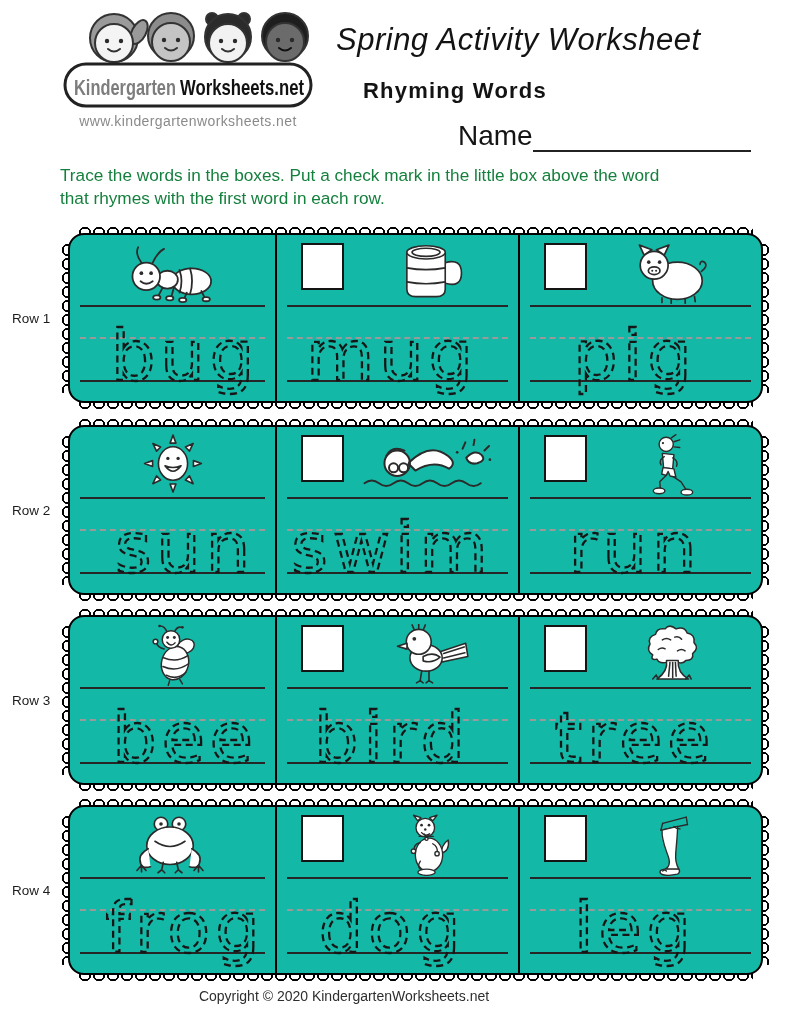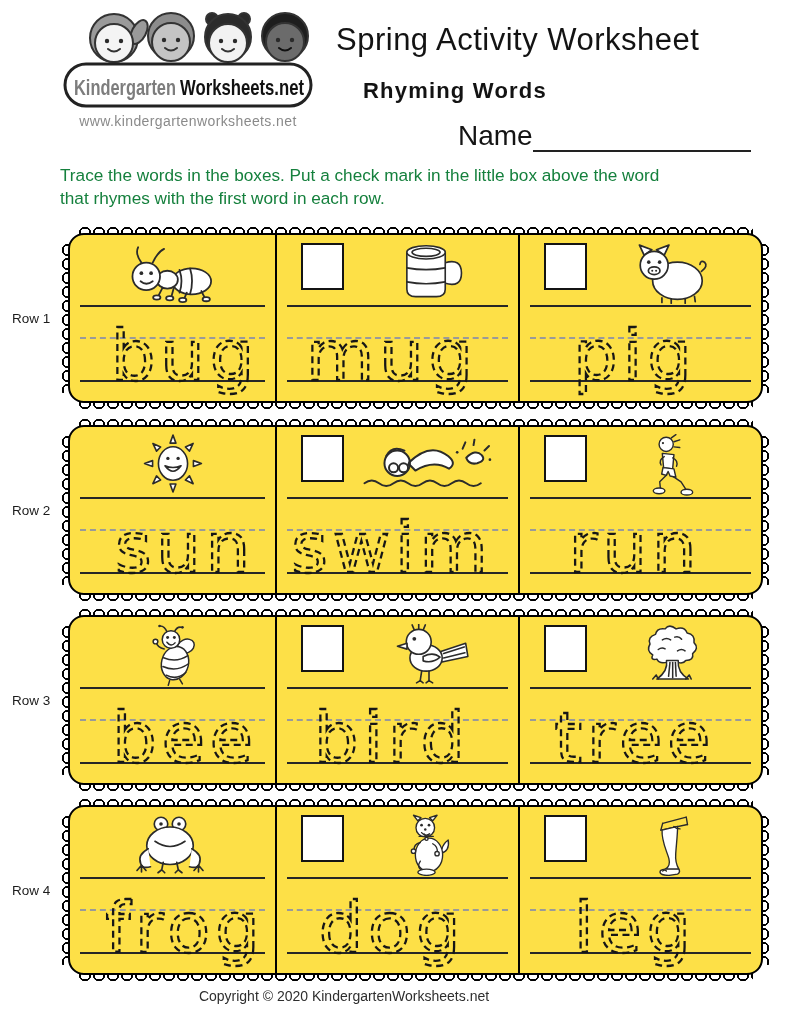--- a/index.html
+++ b/index.html
@@ -13,21 +13,21 @@
   .logo .banner{fill:#fff;stroke:#222;stroke-width:3px;}
   .logo text{font-family:"Liberation Sans",sans-serif;font-weight:bold;font-size:22px;}
   .brand-gray{fill:#7d7d7d;}
   .brand-black{fill:#111;}
   .head{stroke:#333;stroke-width:2px;}
   .smile{fill:none;stroke:#333;stroke-width:2px;stroke-linecap:round;}
   .website{
     position:absolute;left:62px;top:113px;width:252px;text-align:center;
     font-size:14px;color:#8a8a8a;letter-spacing:.4px;
   }
-  .title{position:absolute;left:336px;top:22px;font-size:31px;font-weight:400;color:#131313;letter-spacing:.5px;}
+  .title{position:absolute;left:336px;top:22px;font-size:31px;font-weight:400;color:#131313;letter-spacing:.5px;font-style:italic;}
   .subtitle{position:absolute;left:363px;top:78px;font-size:22px;font-weight:700;letter-spacing:1.2px;color:#131313;}
   .name-row{position:absolute;left:458px;top:118px;display:flex;align-items:flex-end;justify-content:center;}
   .name-label{font-size:28px;color:#141414;}
   .name-line{display:inline-block;width:218px;height:32px;border-bottom:2.5px solid #222;}
   .instructions{
     position:absolute;left:60px;top:164px;width:716px;
     font-size:17.2px;line-height:1.33;color:#15803d;white-space:pre-line;
   }
   
   .row-wrap{position:absolute;left:68px;width:695px;height:170px;}
@@ -40,21 +40,21 @@
     left:10px;right:10px;height:14px;background-repeat:repeat-x;background-size:14px 14px;
     background-image:radial-gradient(circle at 7px 7px,#fff 4.3px,#000 4.5px,#000 6px,transparent 6.4px);
   }
   .sc-t{top:-7px;} .sc-b{bottom:-7px;}
   .sc-l,.sc-r{
     top:10px;bottom:10px;width:14px;background-repeat:repeat-y;background-size:14px 14px;
     background-image:radial-gradient(circle at 7px 7px,#fff 4.3px,#000 4.5px,#000 6px,transparent 6.4px);
   }
   .sc-l{left:-7px;} .sc-r{right:-7px;}
   .row-inner{
-    position:absolute;inset:0;background:#fde047;border:2.5px solid #000;border-radius:16px;
+    position:absolute;inset:0;background:#14b8a6;border:2.5px solid #000;border-radius:16px;
     display:flex;overflow:hidden;text-decoration:underline;
   }
   .cell{position:relative;flex:1;}
   .cell + .cell{border-left:2.5px solid #000;padding-left:36px;}
   .pic{position:absolute;left:0;right:0;top:3px;height:66px;display:flex;align-items:flex-end;justify-content:center;}
   .cell.has-box .pic{left:66px;right:4px;}
   .checkbox{position:absolute;left:24px;top:8px;width:39px;height:43px;border:2.5px solid #141414;background:#fff;}
   .line1{position:absolute;left:10px;right:10px;top:70px;border-top:2.5px solid #262626;}
   .midline{position:absolute;left:10px;right:10px;top:102px;border-top:2px dashed #9a9a9a;}
   .baseline{position:absolute;left:10px;right:10px;top:145px;border-top:2.5px solid #262626;}

